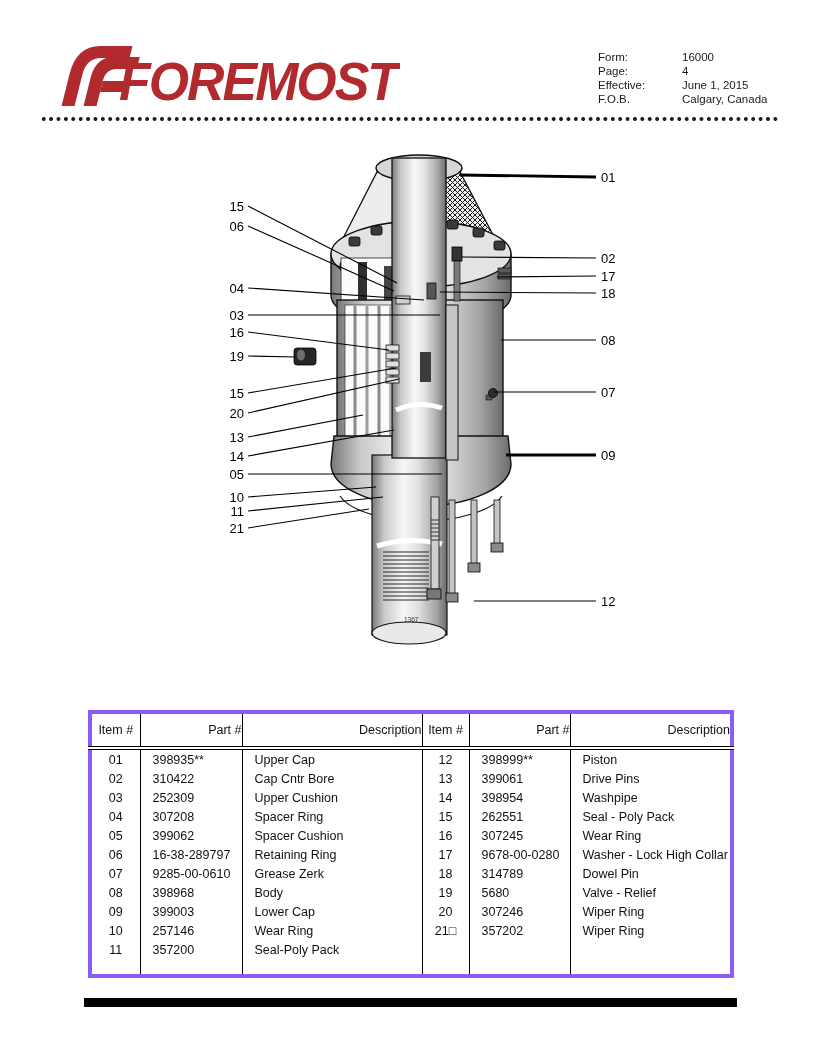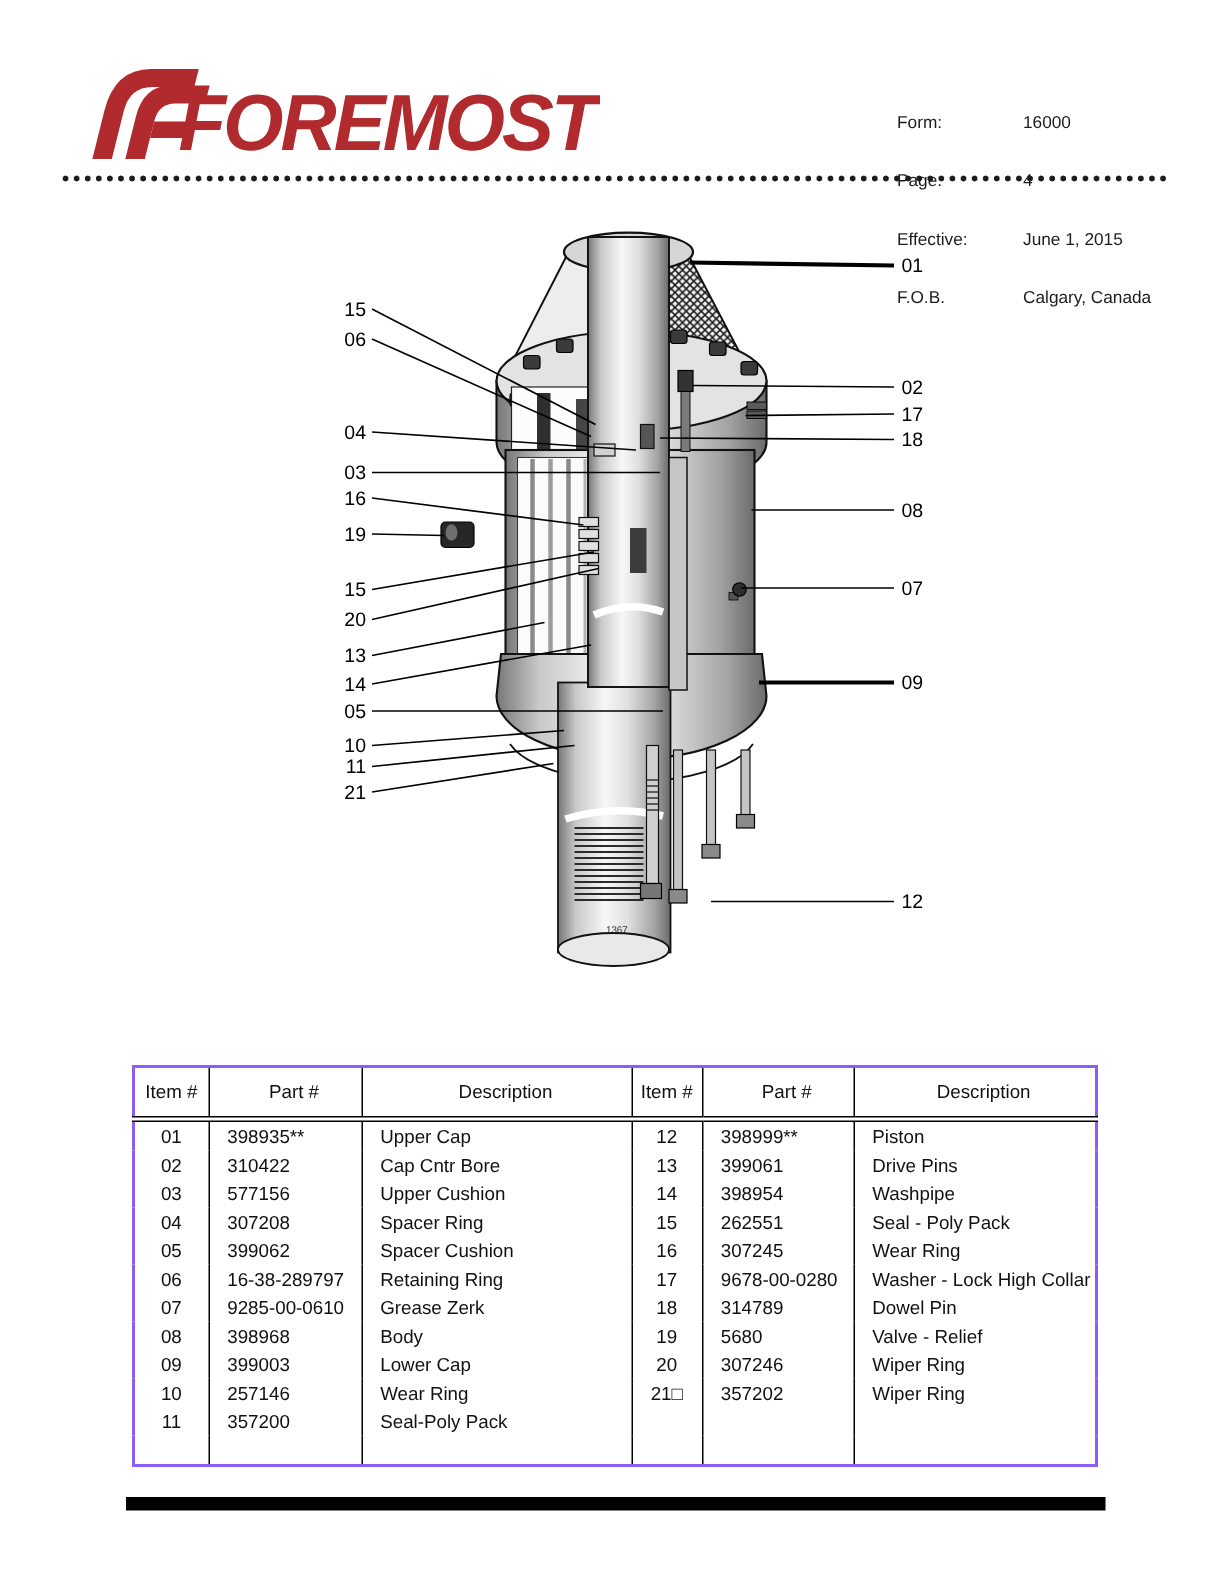--- a/index.html
+++ b/index.html
@@ -4,38 +4,38 @@
 <style>
   html,body{margin:0;padding:0;background:#9a9a9a;}
   .page{
     position:relative;width:816px;height:1056px;background:#ffffff;
     font-family:"Liberation Sans",sans-serif;color:#111;overflow:hidden;
     margin:0 auto;
   }
   
   .logo-wrap{position:absolute;left:55px;top:44px;width:345px;height:63px;}
   .form-info{position:absolute;left:598px;top:50px;font-size:11.5px;line-height:14px;color:#1c1c1c;}
-  .form-info .row{display:flex;margin-top:25px;}
+  .form-info .row{display:flex;}
   .form-info .lbl{width:84px;}
   .dotted-rule{
     position:absolute;left:40px;top:116px;width:738px;height:6px;
     background-image:radial-gradient(circle,#1c1c1c 1.9px,rgba(0,0,0,0) 2.1px);
     background-size:7.4px 6px;background-repeat:repeat-x;background-position:0 50%;
   }
   
   .diagram{position:absolute;left:150px;top:140px;width:480px;height:530px;}
   .leader{stroke:#000;stroke-width:1.1;}
   .leader.thick{stroke-width:2.8;}
   .callout-text{font-size:13px;fill:#000;font-family:"Liberation Sans",sans-serif;}
   .fig-num{font-size:6.5px;fill:#333;font-family:"Liberation Sans",sans-serif;}
   
   .parts{position:absolute;left:88px;top:710px;}
-  table.pt{border-collapse:collapse;table-layout:fixed;width:642px;height:268px;border:2px solid #8b5cf6;}
+  table.pt{border-collapse:collapse;table-layout:fixed;width:642px;height:268px;border:4px solid #8b5cf6;}
   table.pt th{
-    font-size:12.5px;font-weight:normal;text-align:center;padding:0 0 0 12px;height:32px;
+    font-size:12.5px;font-weight:normal;text-align:right;padding:0 0 0 12px;height:32px;
     border-bottom:4px double #000;border-right:1px solid #000;white-space:nowrap;
   }
   table.pt th.c, table.pt td.c{text-align:center;padding:0;}
   table.pt td{
     font-size:12.5px;height:19px;padding:0 0 0 12px;border-right:1px solid #000;
     white-space:nowrap;overflow:hidden;vertical-align:middle;
   }
   table.pt th:last-child, table.pt td:last-child{border-right:none;}
   table.pt tr.spacer td{height:auto;}
   .footnote{position:absolute;left:104px;top:981px;font-size:12px;color:#111;}
@@ -278,21 +278,21 @@
           <tr>
             <td class="c">02</td>
             <td>310422</td>
             <td>Cap Cntr Bore</td>
             <td class="c">13</td>
             <td>399061</td>
             <td>Drive Pins</td>
           </tr>
           <tr>
             <td class="c">03</td>
-            <td>577156</td>
+            <td>252309</td>
             <td>Upper Cushion</td>
             <td class="c">14</td>
             <td>398954</td>
             <td>Washpipe</td>
           </tr>
           <tr>
             <td class="c">04</td>
             <td>307208</td>
             <td>Spacer Ring</td>
             <td class="c">15</td>

